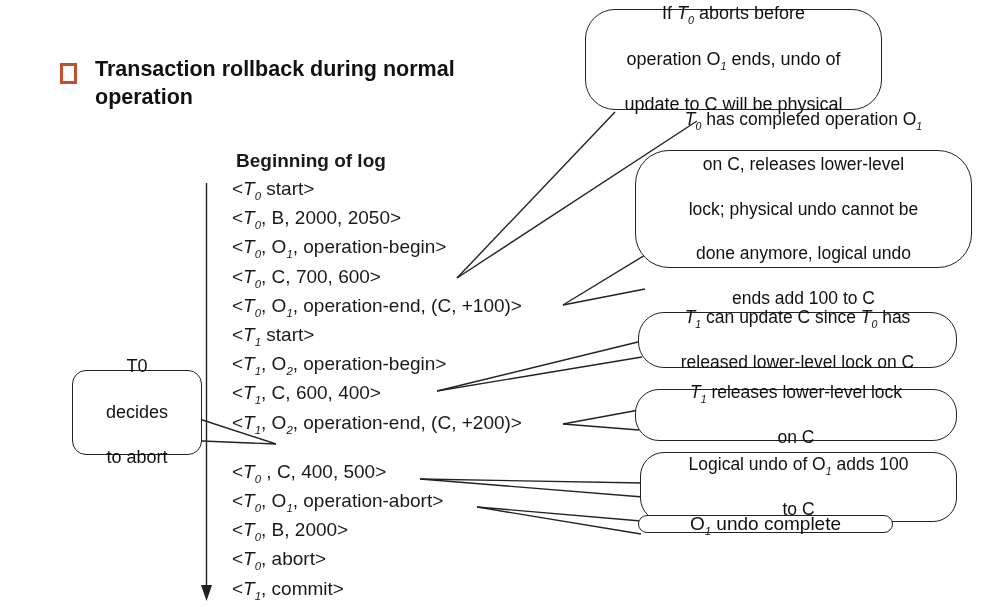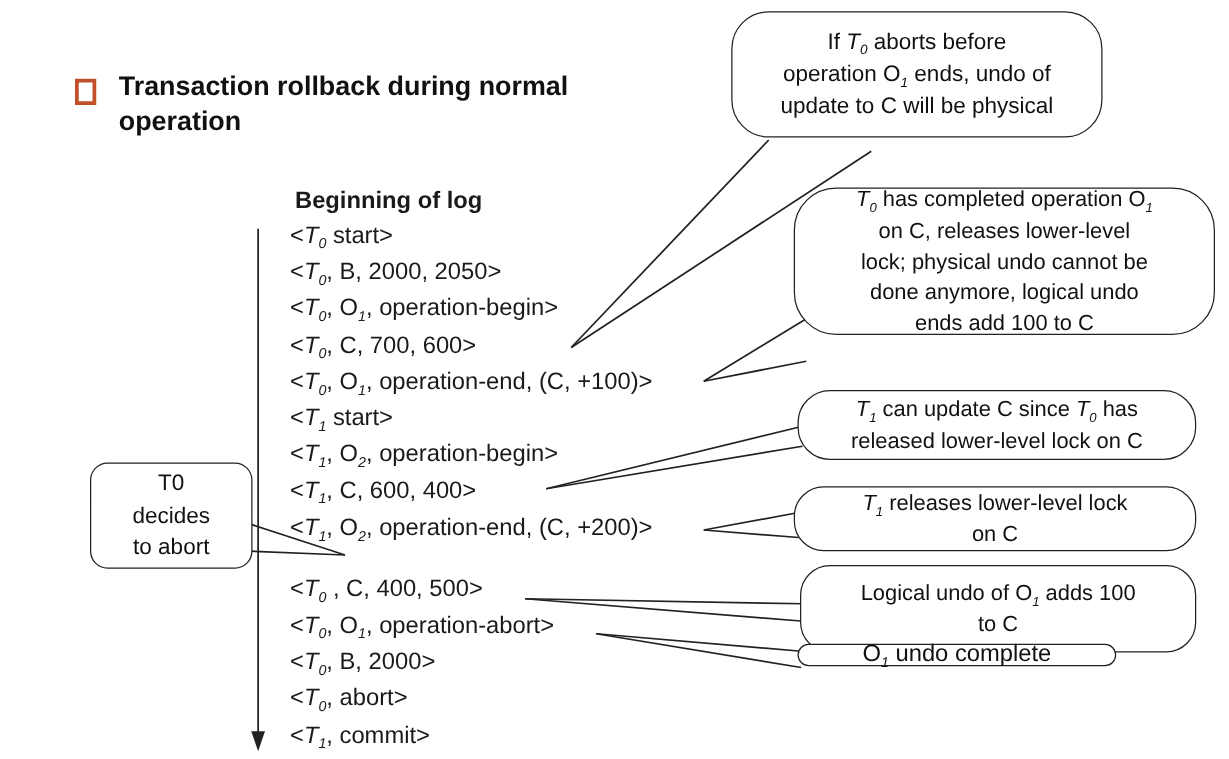--- a/index.html
+++ b/index.html
@@ -23,20 +23,21 @@
   .log-entry{
     position:absolute;left:232px;font-size:19px;white-space:pre;color:#1a1a1a;
   }
   i{font-style:italic;}
   sub{font-size:0.6em;font-style:italic;line-height:0;}
   .callout{
     position:absolute;background:#ffffff;border:1.6px solid #222;
     display:flex;flex-direction:column;justify-content:center;align-items:center;
     text-align:center;font-size:17.5px;color:#111;box-sizing:border-box;
     padding:2px 6px;
+    gap:20px;
   }
   .cl{line-height:1.42;white-space:pre;}
 </style>
 </head>
 <body>
 
 <div class="slide">
 
   <svg class="connectors" viewBox="0 0 983 607" xmlns="http://www.w3.org/2000/svg">
     <g stroke="#222" stroke-width="1.4" fill="none">

